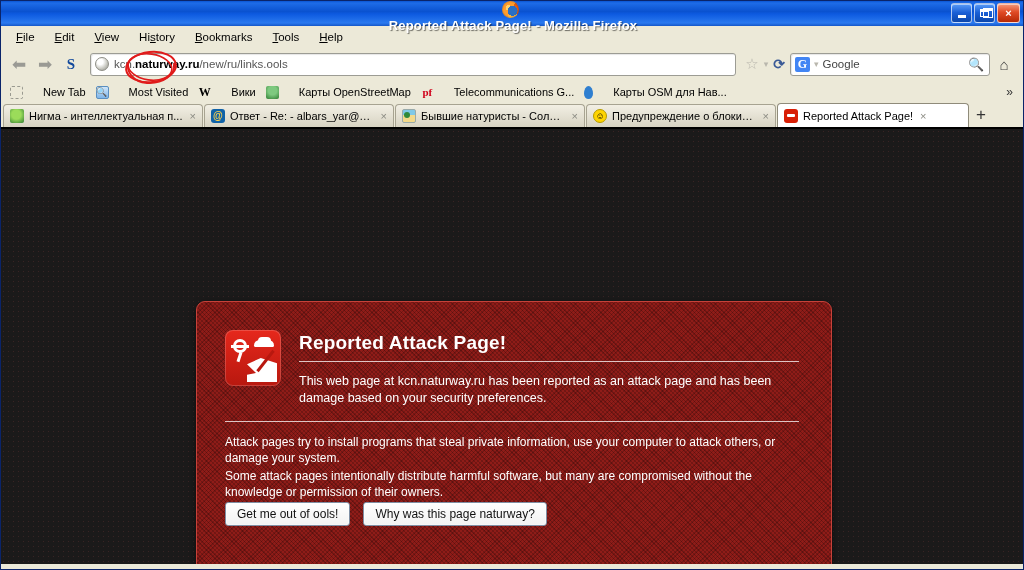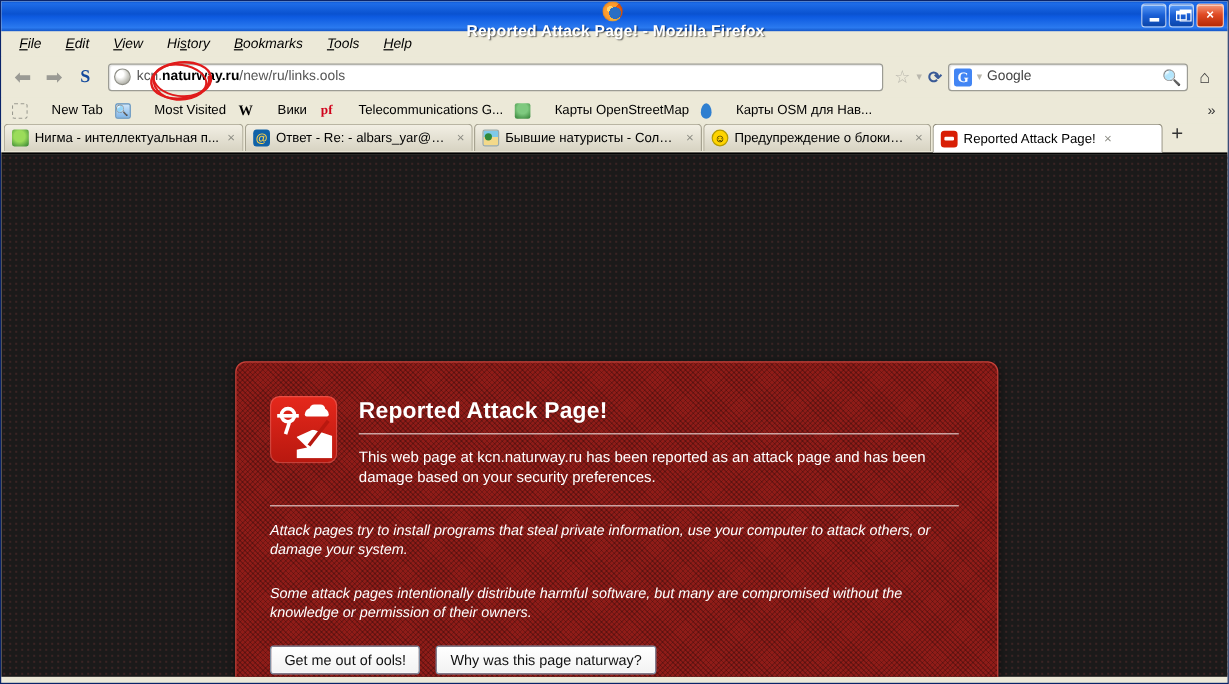--- a/index.html
+++ b/index.html
@@ -65,21 +65,21 @@
     position: relative;
   }
   .wbtn .mx:before {
     content:""; position:absolute; left:2px; top:-4px; width:8px; height:6px;
     border:1.5px solid #fff; border-top-width:3px; background: transparent;
   }
 
   
   .menubar {
     height: 21px; display: flex; align-items: center;
-    background: #ece9d8; padding-left: 6px; gap: 2px; font-style: italic;
+    background: #ece9d8; padding-left: 6px; gap: 2px;
   }
   .menu-item {
     font-size: 11.5px; color: #000; padding: 2px 9px; white-space: nowrap;
   }
   .menu-item u { text-decoration: underline; }
 
   
   .navbar {
     height: 34px; display: flex; align-items: center;
     background: #ece9d8; padding: 0 5px; gap: 0;
@@ -148,21 +148,21 @@
   .bmico.pf { background: transparent; color:#d0021b; font-weight:bold; font-size:11px;
     display:flex; align-items:center; justify-content:center; font-family:"Liberation Serif",serif; }
   .bmico.osm { background: #2f7d32; border-radius: 2px;
     background: radial-gradient(circle at 50% 35%, #7ec97f 0 40%, #2f7d32 100%); }
   .bmico.pin { width:9px; height:13px; background:#2f7fd0; border-radius:50% 50% 50% 50%/60% 60% 40% 40%; }
   .bmico.navi { background: linear-gradient(135deg,#cfe3b0,#8fbf5a); border:1px solid #6e9b3f; }
   .chev { margin-left: auto; font-size: 12px; color: #333; padding: 0 6px; }
 
   
   .tabbar {
-    height: 26px; display: flex; align-items: flex-start;
+    height: 26px; display: flex; align-items: center;
     background: #ece9d8; padding: 0 2px; gap: 1px;
     border-bottom: 2px solid #000;
   }
   .tab {
     height: 23px; display: flex; align-items: center; gap: 5px;
     padding: 0 6px; font-size: 11px; color: #000;
     background: linear-gradient(to bottom, #f2efe4, #d7d3c2);
     border: 1px solid #a7a391; border-bottom: none;
     border-radius: 4px 4px 0 0;
     max-width: 200px; white-space: nowrap; overflow: hidden;
@@ -250,21 +250,21 @@
   }
   .head-col { flex: 1; min-width: 0; }
   .panel-title {
     color: #fff; font-size: 19px; font-weight: bold; margin: 2px 0 7px 0;
     letter-spacing: .2px;
   }
   .rule { height: 1px; background: rgba(255,255,255,.75); margin: 0 0 11px 0; }
   .lead { color: #fff; font-size: 12.5px; line-height: 17px; }
   .body-sec { margin-top: 14px; }
   .body-sec .rule { margin-bottom: 12px; }
-  .para { color: #fff; font-size: 12px; line-height: 16px; margin: 0 0 20px 0; font-style: italic; }
+  .para { color: #fff; font-size: 12px; line-height: 16px; margin: 0 0 2px 0; }
   .btnrow { display: flex; gap: 13px; margin-top: 2px; }
   .btn {
     background: linear-gradient(to bottom, #ffffff, #f2f2f2);
     border: 1px solid #7f8fa4;
     border-radius: 3px;
     padding: 4px 11px;
     font-size: 12px; color: #111;
     box-shadow: 0 0 0 1px rgba(255,255,255,.35) inset;
     white-space: nowrap;
   }
@@ -331,26 +331,26 @@
     </div>
     <div class="bm">
       <span class="bmico most">🔍</span>
       <span>Most Visited</span>
     </div>
     <div class="bm">
       <span class="bmico wiki">W</span>
       <span>Вики</span>
     </div>
     <div class="bm">
+      <span class="bmico osm"></span>
+      <span>Карты OpenStreetMap</span>
+    </div>
+    <div class="bm">
       <span class="bmico pf">pf</span>
       <span>Telecommunications G...</span>
-    </div>
-    <div class="bm">
-      <span class="bmico osm"></span>
-      <span>Карты OpenStreetMap</span>
     </div>
     <div class="bm">
       <span class="bmico pin"></span>
       <span>Карты OSM для Нав...</span>
     </div>
     <div class="chev">»</div>
   </div>
 
   <div class="tabbar">
     <div class="tab" style="width:200px">

